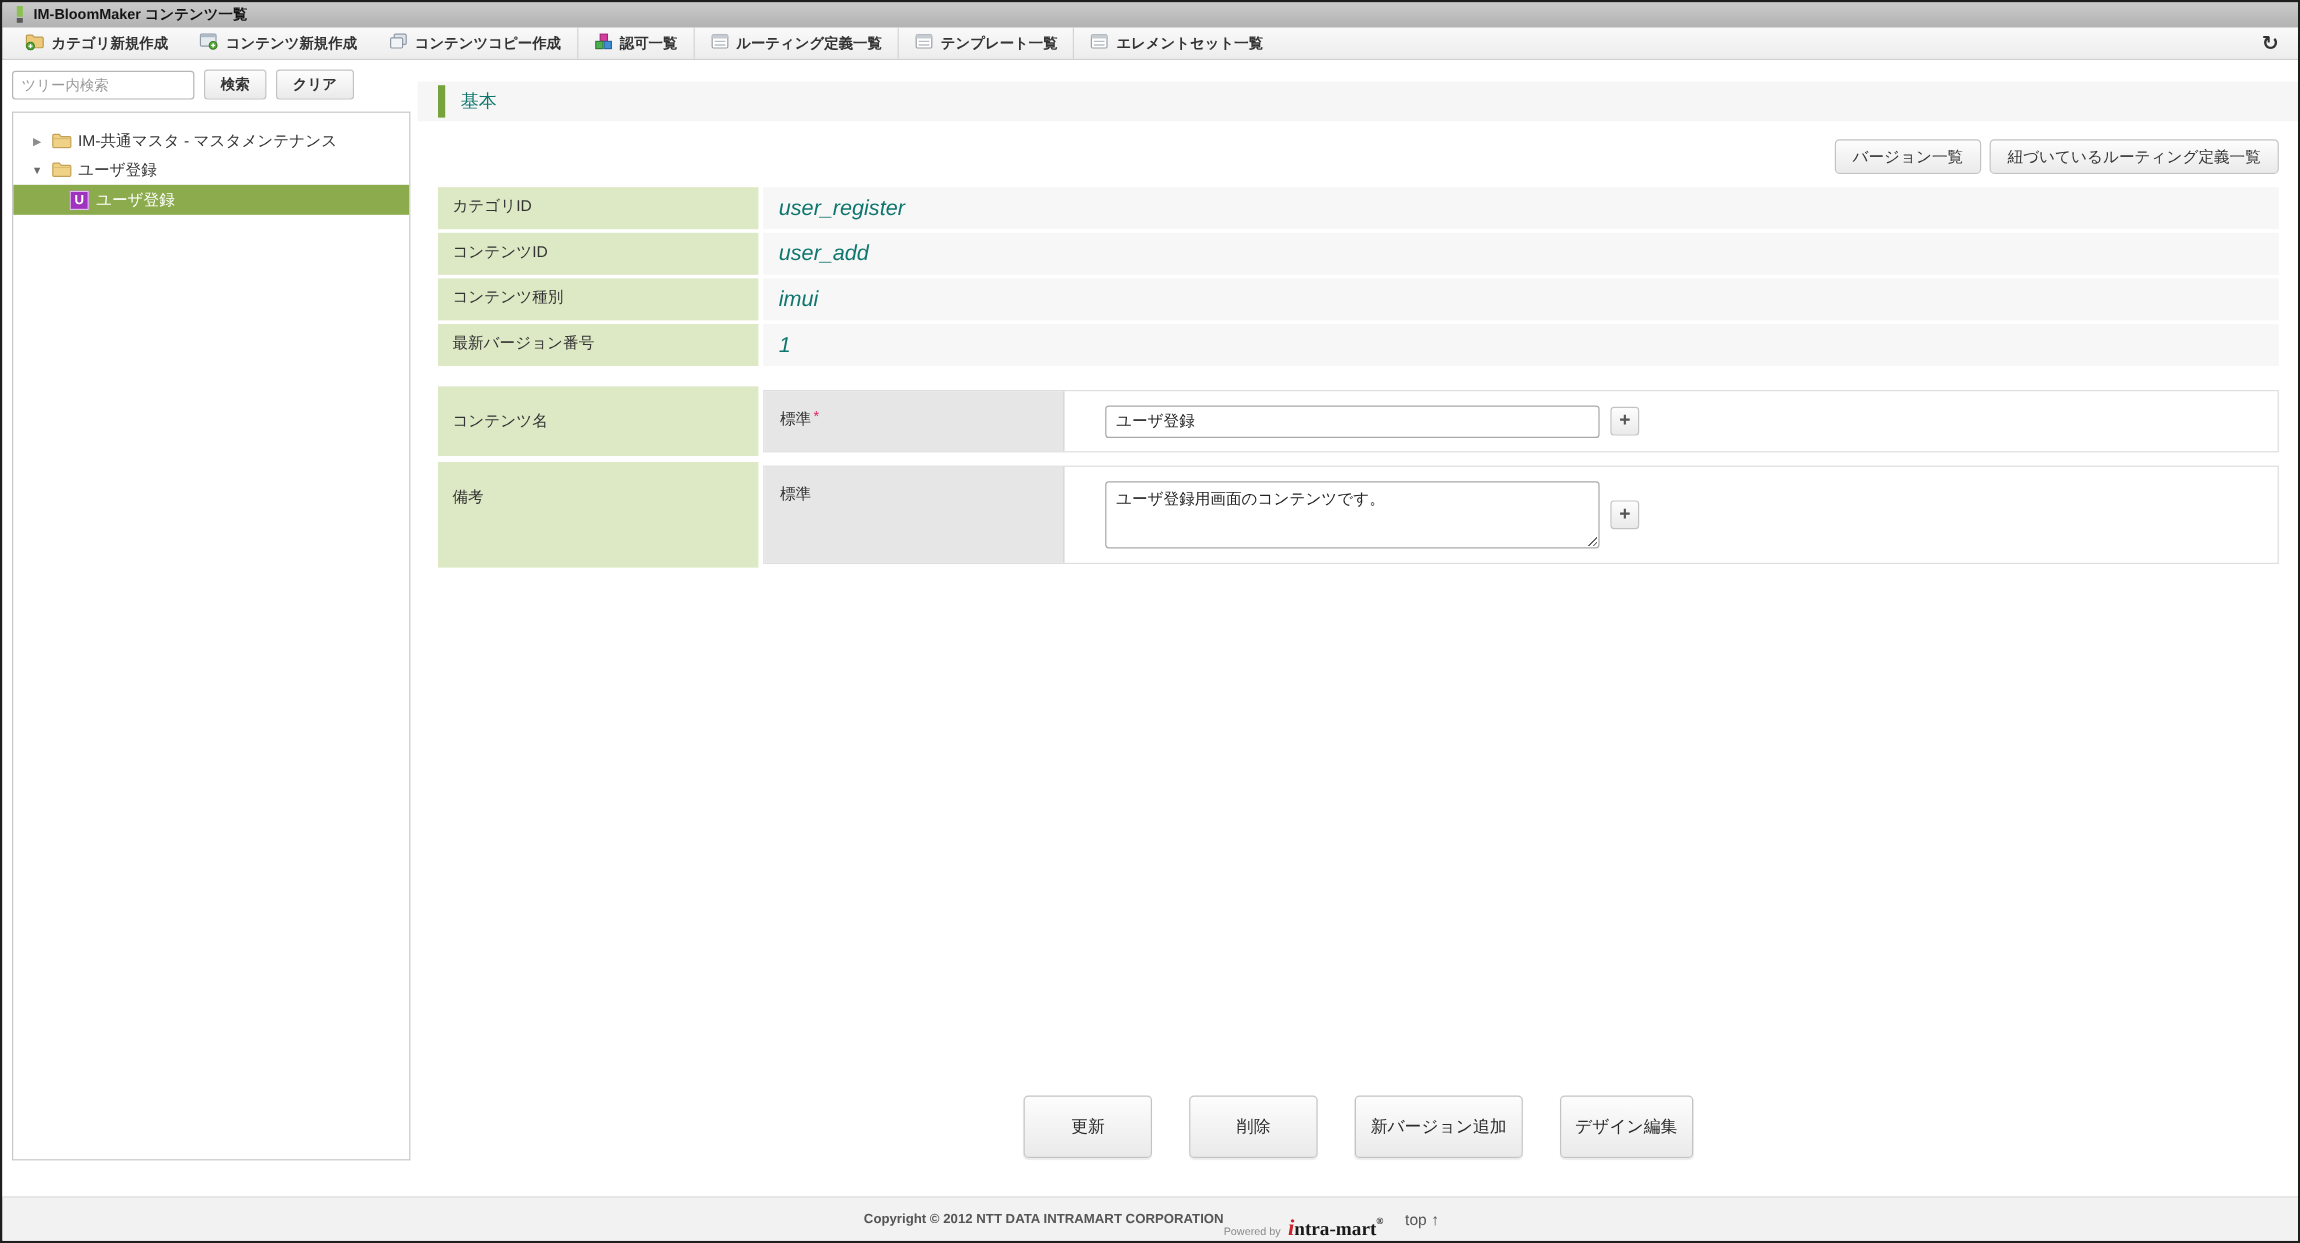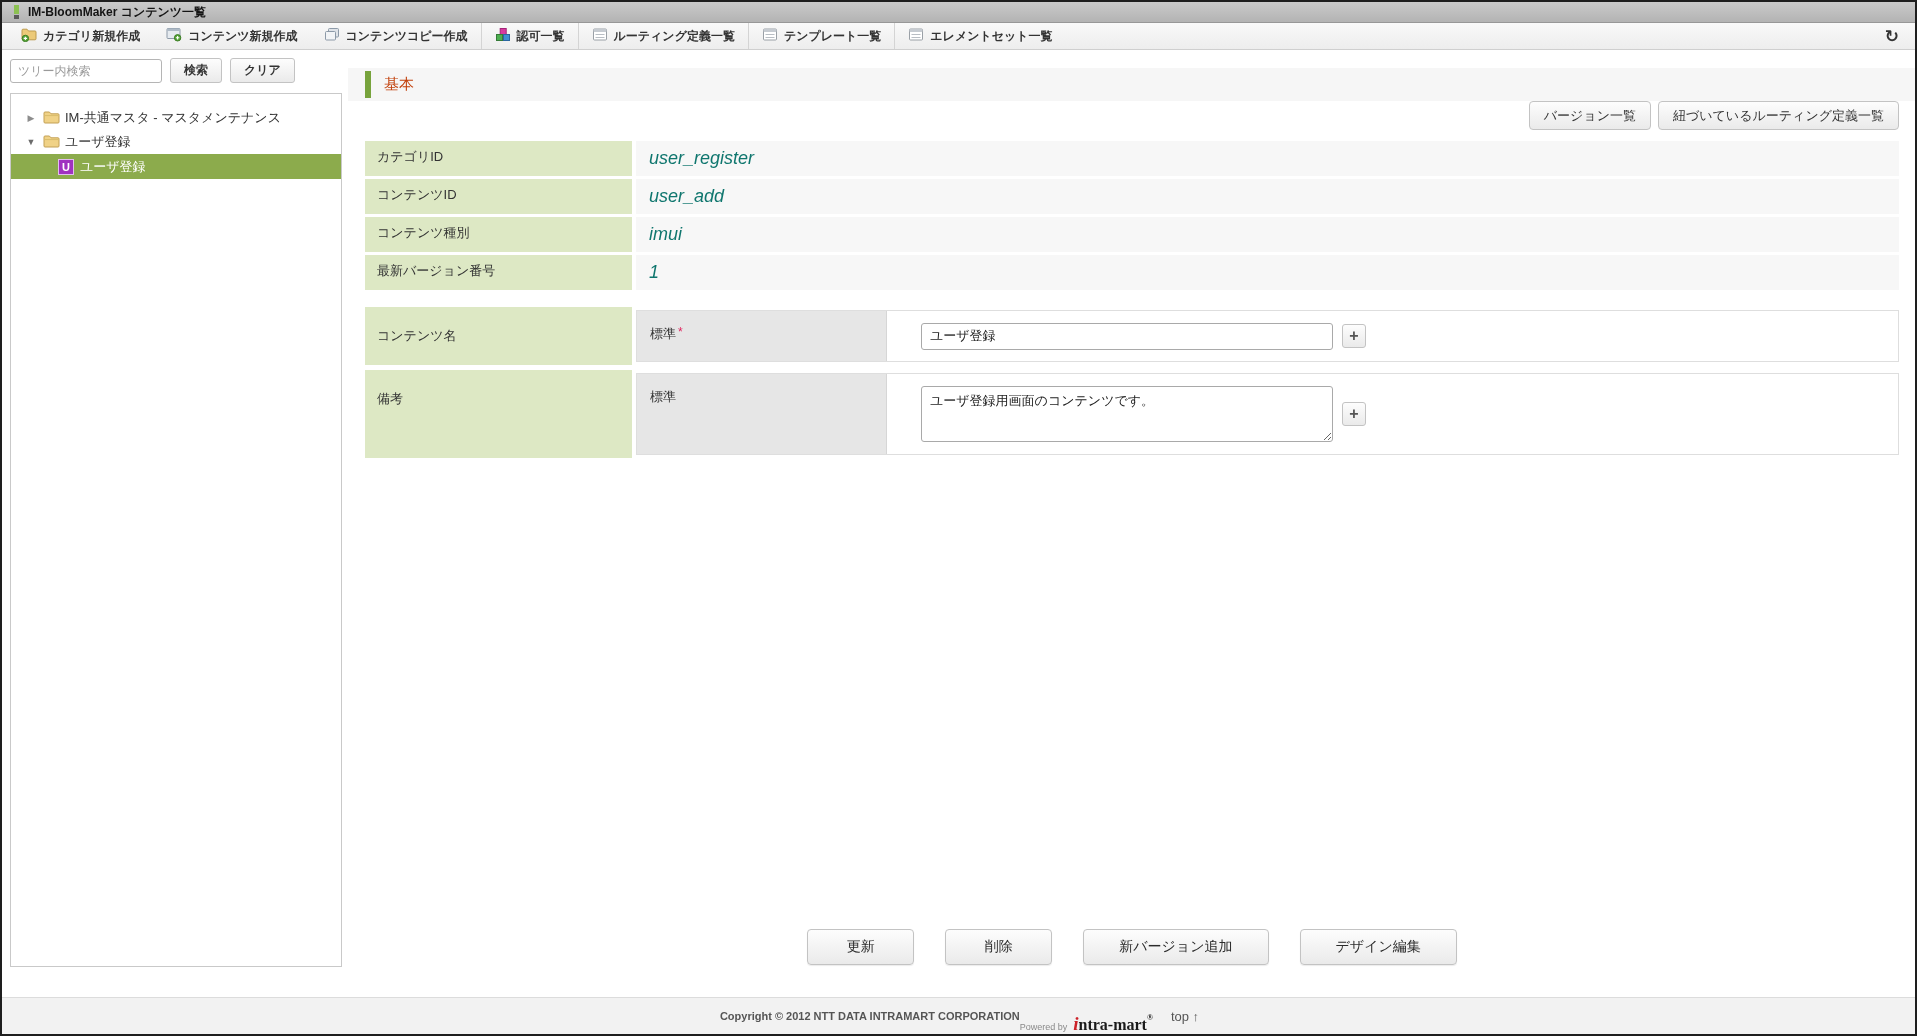--- a/index.html
+++ b/index.html
@@ -50,23 +50,23 @@
   .tree-root{ padding-left:13px; gap:5px; }
   .tree-child{ padding-left:47px; gap:6px; height:25px; }
   .tree-selected{ background:#8cab4c; color:#fff; }
   .u-badge{ width:16px; height:16px; background:#a032c0; border:1px solid #e2bdf0;
     color:#fff; font-size:11px; font-weight:bold; display:flex; align-items:center;
     justify-content:center; flex:0 0 16px; }
   
   .main{ flex:1; display:flex; flex-direction:column; background:#fff; min-width:0; }
   .section-strip{ margin-top:18px; height:33px; background:#f6f6f6; display:flex; align-items:center; }
   .green-bar{ width:6px; height:27px; background:#77a33c; margin-left:17px; }
-  .section-title{ font-size:15px; color:#c2410c; margin-left:13px; }
+  .section-title{ font-size:15px; color:#0f766e; margin-left:13px; }
   .main-inner{ flex:1; display:flex; flex-direction:column; padding:0 16px 0 17px; min-height:0; }
-  .top-actions{ display:flex; justify-content:flex-end; gap:7px; }
+  .top-actions{ display:flex; justify-content:flex-end; gap:7px; margin-top:15px; }
   .btn-top{ height:29px; padding:0 14px; font-size:13px; border-radius:4px; }
   
   .info-table{ margin-top:11px; }
   .form-row{ display:flex; margin-bottom:3px; }
   .lbl-cell{ width:267px; flex:0 0 267px; background:#dde8c4; padding:7px 12px;
     font-size:13px; color:#333; margin-right:4px; }
   .val-cell{ flex:1; background:#f7f7f7; padding:7px 13px; font-size:18px; color:#0f766e;font-style:italic; }
   
   .big-table{ margin-top:14px; }
   .big-row{ display:flex; margin-bottom:5px; }
@@ -82,21 +82,21 @@
     padding:5px 8px; font-size:13px; color:#222; font-family:inherit; resize:both; background:#fff; }
   .plus-btn{ width:24px; height:24px; font-size:16px; line-height:1; color:#555;
     border-radius:3px; font-weight:bold; }
   .row-name .sub-box{ margin:3px 0; }
   .row-name .lbl-cell{ min-height:58px; }
   .row-note .sub-box{ margin:3px 0; }
   .row-note .lbl-cell{ min-height:88px; }
   .row-note .sub-val{ align-items:center; }
   
   .bottom-actions{ margin-top:auto; margin-bottom:32px; display:flex; justify-content:center; gap:31px; }
-  .btn-big{ height:36px; min-width:107px; padding:0 35px; font-size:14px; border-radius:4px;
+  .btn-big{ height:52px; min-width:107px; padding:0 12px; font-size:14px; border-radius:4px;
     box-shadow:0 1px 1px rgba(0,0,0,.08); color:#2b2b2b; }
   
   .footer{ height:37px; flex:0 0 37px; background:#f2f2f2; border-top:1px solid #dcdcdc;
     display:flex; align-items:center; justify-content:center; padding:0 18px 0 20px; }
   .copyright{ font-size:11px; font-weight:bold; color:#555; }
   .footer-right{ display:flex; align-items:center; gap:18px; }
   .powered{ display:flex; align-items:baseline; gap:6px;margin-top:16px; }
   .pb-label{ font-size:9px; color:#8a8a8a; }
   .logo{ font-family:"Liberation Serif","DejaVu Serif",serif; font-size:16px; font-weight:bold; color:#1a1a1a; }
   .logo .logo-i{ color:#cc2229; font-style:italic; font-size:19px; }

